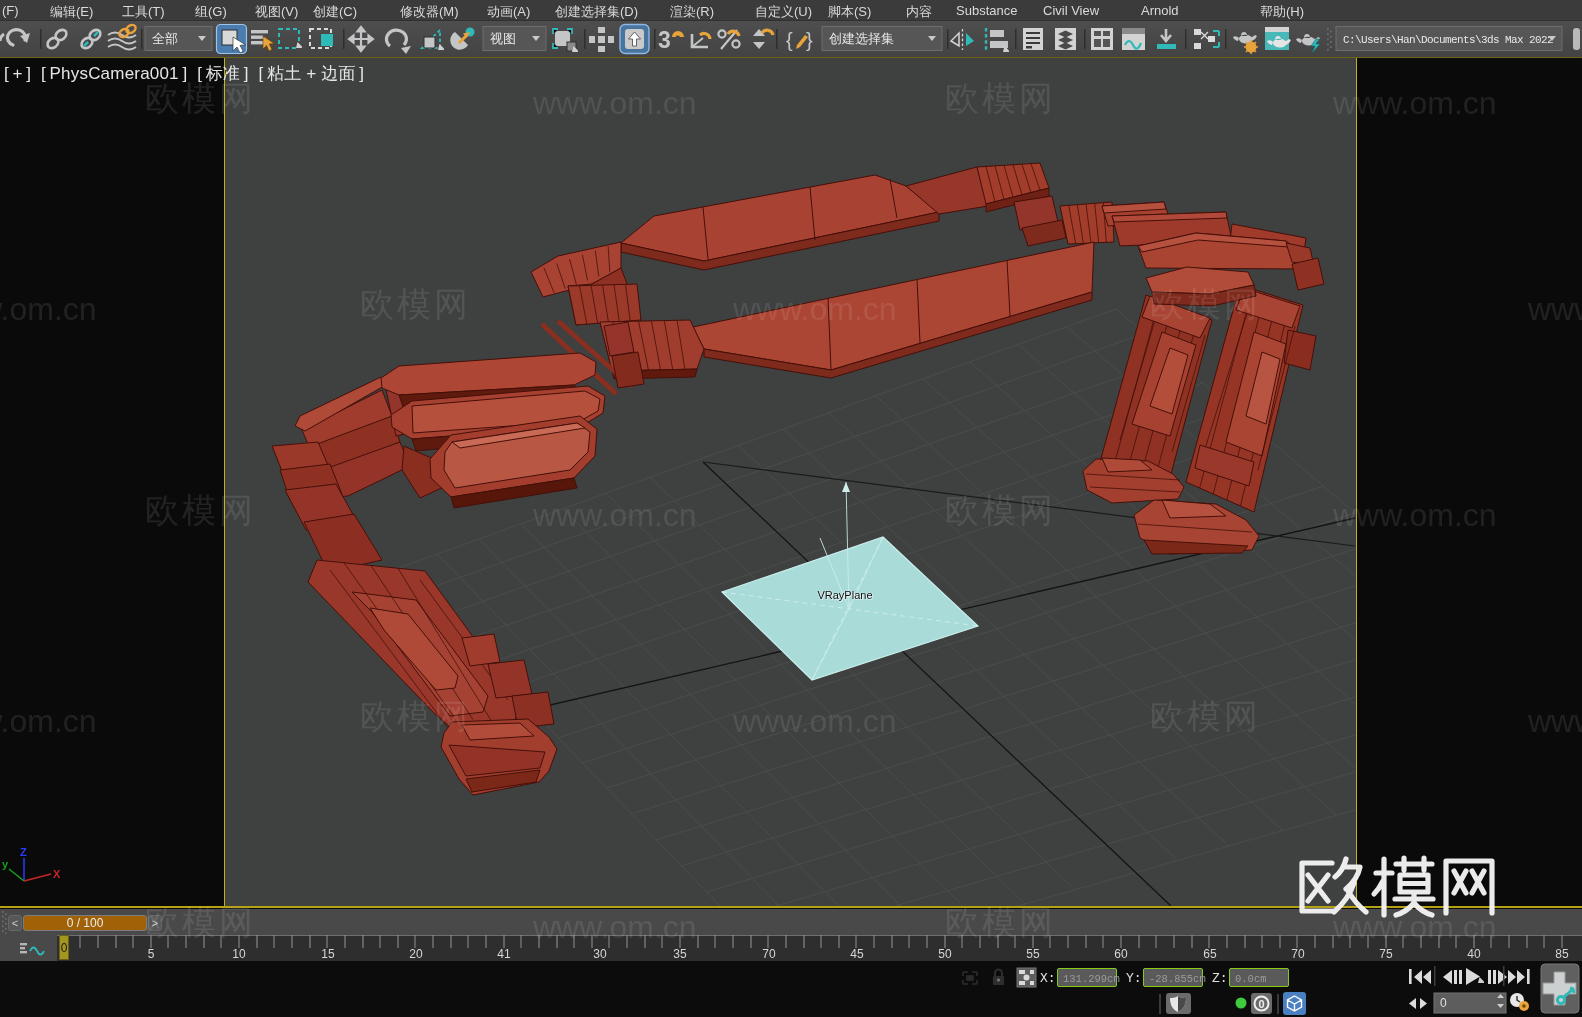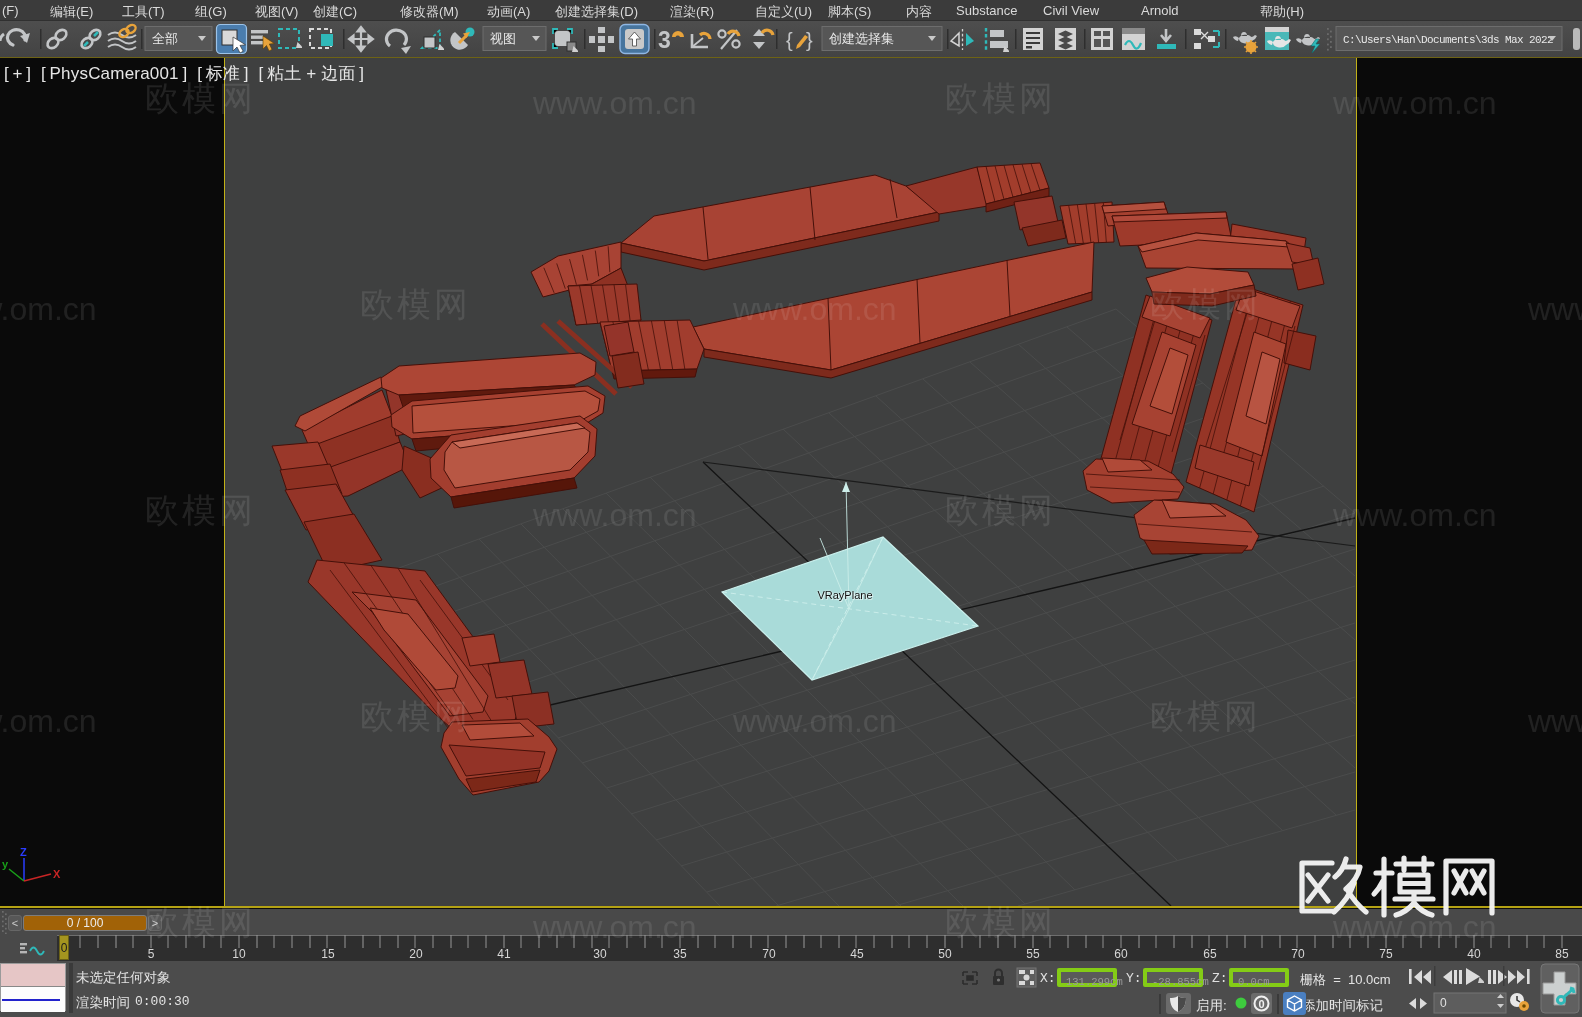--- a/index.html
+++ b/index.html
@@ -20,21 +20,21 @@
 #ruler span{position:absolute;top:13px;width:24px;text-align:center;font-size:12px;color:#d6d6d6}
 #marker{position:absolute;left:59px;top:1px;width:10px;height:25px;background:#a4951f;border:1px solid #6b6116;color:#1c1c1c;font-size:12px;text-align:center;line-height:24px}
 #statusbar{position:absolute;left:0;top:961px;width:100%;height:56px;background:#4c4c4c}
 #listener{position:absolute;left:0;top:2px;width:66px;height:48px;border:1px solid #9a9a9a}
 #lpink{position:absolute;left:0;top:0;width:100%;height:23px;background:#e6c6c6;border-bottom:1px solid #888}
 #lwhite{position:absolute;left:0;top:23px;width:100%;height:25px;background:#fdfdfd}
 #lblue{position:absolute;left:1px;top:35px;width:58px;height:1.5px;background:#2222cc}
 #lsep{position:absolute;left:69px;top:2px;width:3.5px;height:50px;background:#3a3a3a}
 .st{position:absolute;font-size:13.5px;color:#e3e3e3;white-space:pre}
 .fieldlbl{position:absolute;top:971px;font-size:13px;color:#e0e0e0;font-family:"Liberation Mono",monospace}
-.field{position:absolute;top:968px;height:19px;background:#5a5a5a;border:4px solid #84cc16;border-radius:2px;color:#9b9b9b;font-size:10.5px;font-family:"Liberation Mono",monospace;padding:4px 0 0 5px}
+.field{position:absolute;top:968px;height:19px;background:#5a5a5a;border:1px solid #84cc16;border-radius:2px;color:#9b9b9b;font-size:10.5px;font-family:"Liberation Mono",monospace;padding:4px 0 0 5px}
 .wmo{position:absolute;font-size:34px;letter-spacing:3px;color:rgba(255,255,255,0.10)}
 .wmw{position:absolute;font-size:32px;color:rgba(255,255,255,0.095)}
 #wmlayer{position:absolute;left:0;top:57px;width:100%;height:904px;overflow:hidden}
 #wmlayer div{white-space:nowrap}
 </style></head><body>
 <div id="page">
 <div id="vp">
   <div id="vpcam"></div>
   <svg width="1582" height="850" style="position:absolute;left:0;top:0">
         <g transform="translate(0,-57)">
@@ -391,34 +391,20 @@
       <div id="marker">0</div>
 <svg width="56" height="27" style="position:absolute;left:14px;top:5px">
         <g fill="#b5b5b5">
           <rect x="6" y="4" width="7" height="2.4"></rect>
           <rect x="6" y="8" width="5" height="2.4"></rect>
           <rect x="6" y="12" width="7" height="2.4"></rect>
         </g>
         <path d="M16 12 q3.5-7 7 0 t7 0" stroke="#2fb9b9" stroke-width="1.8" fill="none"></path>
       </svg>
 </div>
-<div id="statusbar">
-  <div id="listener">
-        <div id="lpink"></div>
-        <div id="lwhite"></div>
-        <div id="lblue"></div>
-      </div>
-  <div id="lsep"></div>
-  <div class="st" style="left:76px;top:8px">未选定任何对象</div>
-  <div class="st" style="left:76px;top:33px">渲染时间</div>
-  <div class="st" style="left:135px;top:33px;font-family:'Liberation Mono',monospace;font-size:13px">0:00:30</div>
-  <div class="st" style="left:1300px;top:10px;font-size:13px">栅格&nbsp;&nbsp;=&nbsp;&nbsp;10.0cm</div>
-  <div class="st" style="left:1302px;top:36px">添加时间标记</div>
-  <div class="st" style="left:1196px;top:36px">启用:</div>
-</div>
 <div class="fieldlbl" style="left:1040px">X:</div>
     <div class="field" style="left:1057px;width:60px">131.299cm</div>
 <div class="fieldlbl" style="left:1126px">Y:</div>
     <div class="field" style="left:1143px;width:60px">-28.855cm</div>
 <div class="fieldlbl" style="left:1212px">Z:</div>
     <div class="field" style="left:1229px;width:60px">0.0cm</div>
 <svg width="1582" height="56" style="position:absolute;left:0;top:961px">
       <g transform="translate(0,-961)">
         <g stroke="#2c2c2c" stroke-width="1.6" fill="none">
           <path d="M963 972 l5 0 m4 0 l5 0 m0 0 M963 972 l0 4 m0 4 l0 4 m14 -12 l0 4 m0 4 l0 4 m-14 0 l5 0 m4 0 l5 0"></path>

